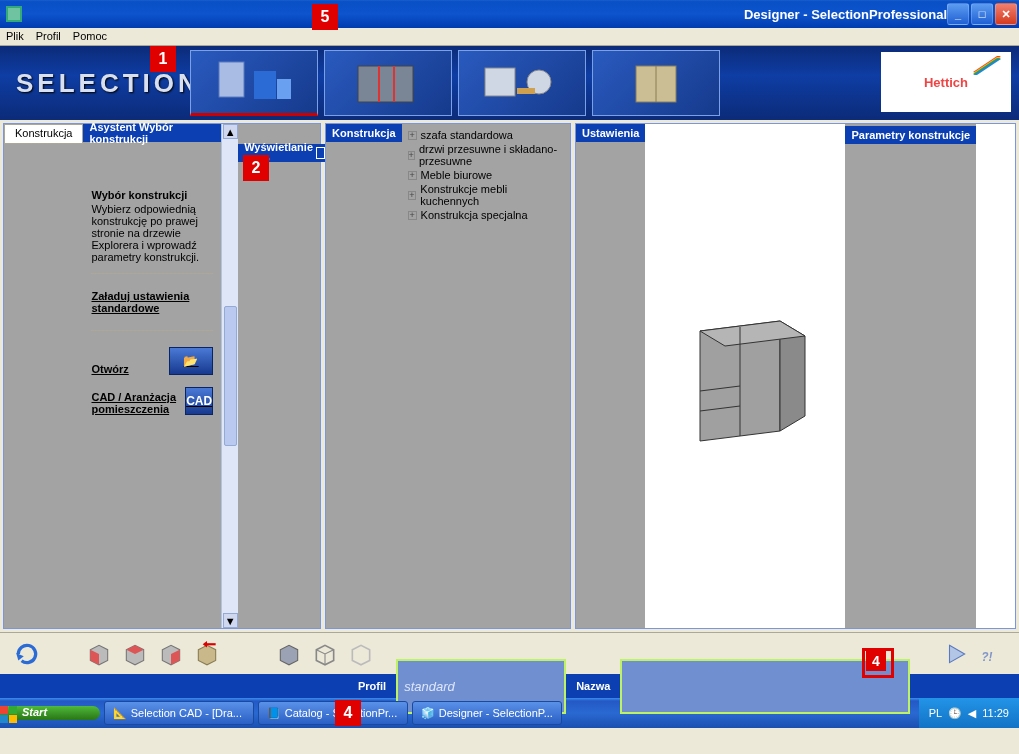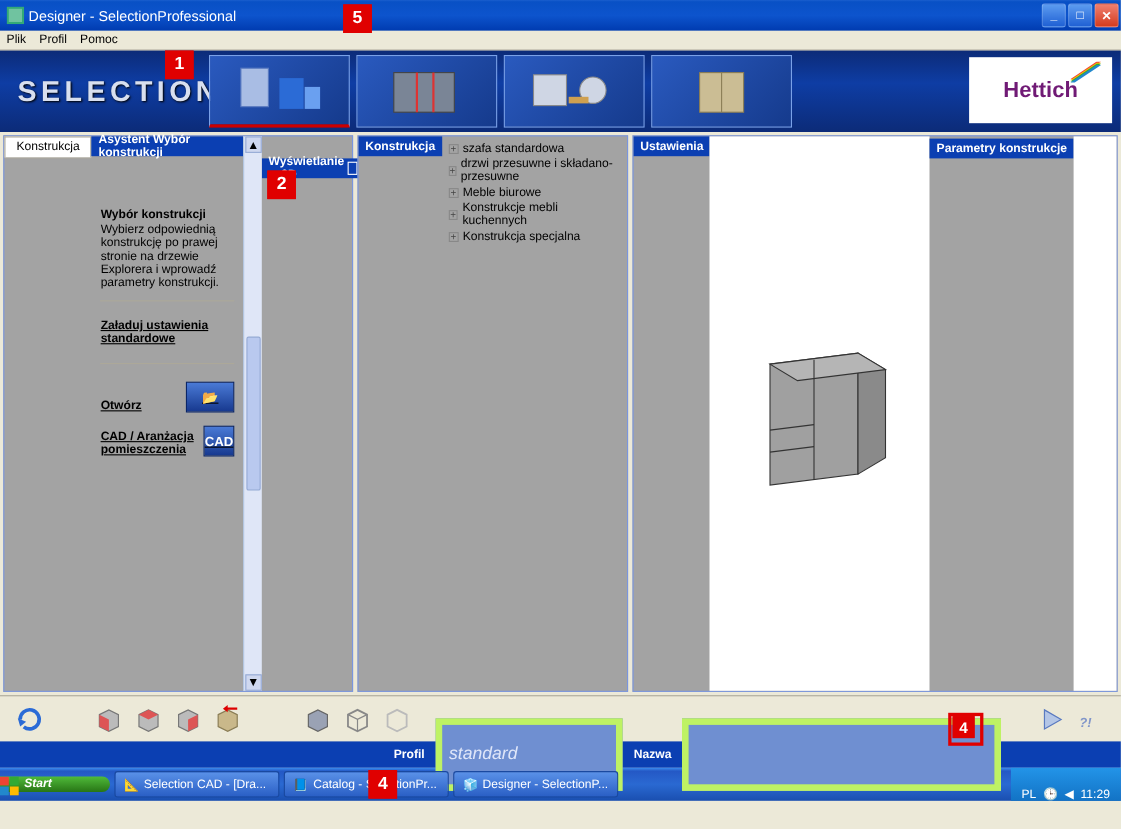--- a/index.html
+++ b/index.html
@@ -1,39 +1,39 @@
 <!DOCTYPE html>
 <html><head>
 <meta charset="utf-8">
 <style>
   * { box-sizing: border-box; margin: 0; padding: 0; font-family: Tahoma, Arial, sans-serif; font-size: 11px; }
   body { width: 1019px; height: 754px; overflow: hidden; background: #ece9d8; position: relative; }
 
   
   .titlebar { height: 28px; background: linear-gradient(to bottom, #1a5fce 0%, #0850c5 6%, #0d54cd 50%, #003bb0 100%); display: flex; align-items: center; padding: 0 2px 0 6px; color: #fff; }
   .titlebar .appicon { width: 16px; height: 16px; margin-right: 4px; }
-  .titlebar .title { flex: 1; font-weight: normal; font-size: 13px; }
+  .titlebar .title { flex: 1; font-weight: bold; font-size: 13px; text-align: right; }
   .winbtns { display: flex; gap: 2px; }
   .winbtn { width: 22px; height: 22px; border-radius: 3px; display: flex; align-items: center; justify-content: center; font-family: Arial; font-weight: bold; color: #fff; }
   .winbtn.min, .winbtn.max { background: linear-gradient(to bottom, #5d9cf0, #1f60d4); border: 1px solid #fff3; }
   .winbtn.close { background: linear-gradient(to bottom, #f08070, #d43b1e); border: 1px solid #fff3; }
 
   
   .menubar { height: 18px; background: #ece9d8; padding: 2px 6px; border-bottom: 1px solid #aca899; display: flex; gap: 12px; }
   .menuitem { cursor: default; }
 
   
   .banner { height: 74px; position: relative; background: linear-gradient(to bottom, #0c2b78, #0e3da4 40%, #0c2b78); display: flex; align-items: center; }
   .banner-text { color: #d8dfef; font-size: 26px; font-weight: bold; letter-spacing: 4px; margin-left: 16px; text-shadow: 1px 1px 2px #000; font-family: Arial; }
   .banner .thumbs { display: flex; gap: 6px; position: absolute; left: 190px; top: 4px; }
   .banner .thumb { width: 128px; height: 66px; background: linear-gradient(135deg, #2a5abf, #153a8c); border: 1px solid #7aa1e8; display: flex; align-items: center; justify-content: center; }
   .banner .thumb svg { width: 90px; height: 50px; }
   .banner .thumb.active { border-bottom: 3px solid #c00; }
   .banner .logo { position: absolute; right: 8px; top: 6px; width: 130px; height: 60px; background: #fff; display: flex; align-items: center; justify-content: center; }
-  .logo-text { font-weight: bold; font-size: 20px; color: #701a75; font-family: Arial; }
+  .logo-text { font-weight: bold; font-size: 13px; color: #ef4444; font-family: Arial; }
   .logo-stripes { position: absolute; top: 4px; right: 10px; }
 
   
   .workspace { display: flex; gap: 4px; padding: 3px; height: 512px; background: #ece9d8; }
   .panel { border: 1px solid #7a96df; background: #a3a3a3; display: flex; }
   .panel-left { width: 318px; }
   .panel-mid { width: 246px; }
   .panel-right { flex: 1; }
 
   .tabstrip { height: 20px; background: #ece9d8; display: flex; border-bottom: 1px solid #aca899; }
@@ -66,29 +66,29 @@
 
   
   .tool-row { height: 42px; background: #ece9d8; display: flex; align-items: center; padding: 0 12px; gap: 6px; border-top: 1px solid #aca899; }
   .toolbtn { width: 30px; height: 30px; display: flex; align-items: center; justify-content: center; }
   .toolbtn svg { width: 26px; height: 26px; }
   .tool-row .spacer { flex: 1; }
 
   
   .footer { height: 24px; background: #0b3fb2; color: #fff; display: flex; align-items: center; padding: 0 8px; gap: 10px; font-weight: bold; }
   .footer .lbl { margin-left: 350px; }
-  .footer input { background: #6f8fd1; border: 6px solid #bef264; color: #dfe6f9; padding: 18px 6px; font-size: 16px; font-style: italic; }
+  .footer input { background: #6f8fd1; border: 2px solid #bef264; color: #dfe6f9; padding: 18px 6px; font-size: 13px; font-style: italic; }
   .footer .f1 { width: 170px; }
   .footer .f2 { width: 290px; }
 
   
   .taskbar { height: 30px; background: linear-gradient(to bottom, #3b8ef0, #2458c5 10%, #2a69d2 50%, #1a4fb0); display: flex; align-items: center; }
   .startbtn { height: 14px; width: 100px; background: linear-gradient(to bottom, #4fba3a, #287515); border-radius: 0 12px 12px 0; color: #fff; font-weight: bold; font-style: italic; font-size: 15px; display: flex; align-items: flex-start; padding-left: 0; gap: 4px; }
   .taskbtn { height: 24px; background: linear-gradient(to bottom, #5a91e8, #2a5fc5); border: 1px solid #1a49a0; border-radius: 3px; color: #fff; padding: 0 8px; display: flex; align-items: center; margin-left: 4px; font-size: 11px; min-width: 150px; gap: 4px; }
-  .taskbar .tray { margin-left: auto; height: 30px; background: linear-gradient(to bottom, #2394e8, #1273c5); padding: 0 10px; display: flex; align-items: flex-end; gap: 6px; color: #fff; font-size: 11px; }
+  .taskbar .tray { margin-left: auto; height: 30px; background: linear-gradient(to bottom, #2394e8, #1273c5); padding: 0 10px; display: flex; align-items: center; gap: 6px; color: #fff; font-size: 11px; }
 
   
   .marker { position: absolute; width: 26px; height: 26px; border: 3px solid #e00000; background: #e00000; color: #fff; font-weight: bold; font-size: 16px; display: flex; align-items: center; justify-content: center; z-index: 50; }
   .marker.box-only { background: transparent; width: 32px; height: 30px; }
 </style>
 </head>
 <body>
 
 <div class="titlebar">
   <svg class="appicon" viewBox="0 0 16 16">

